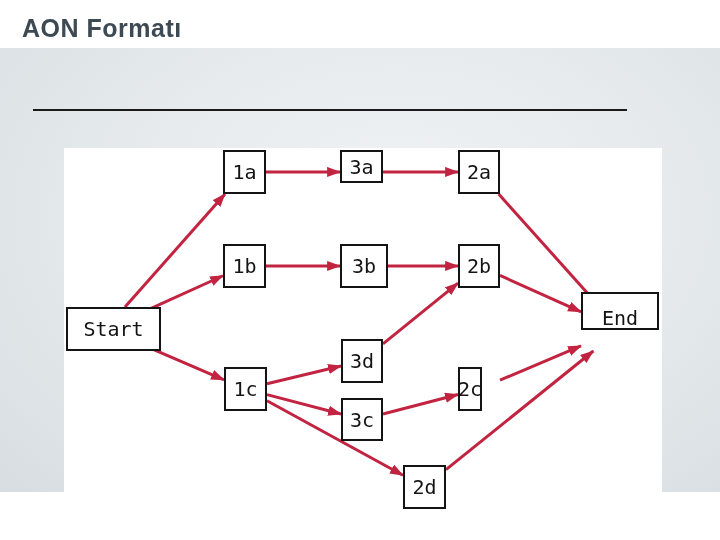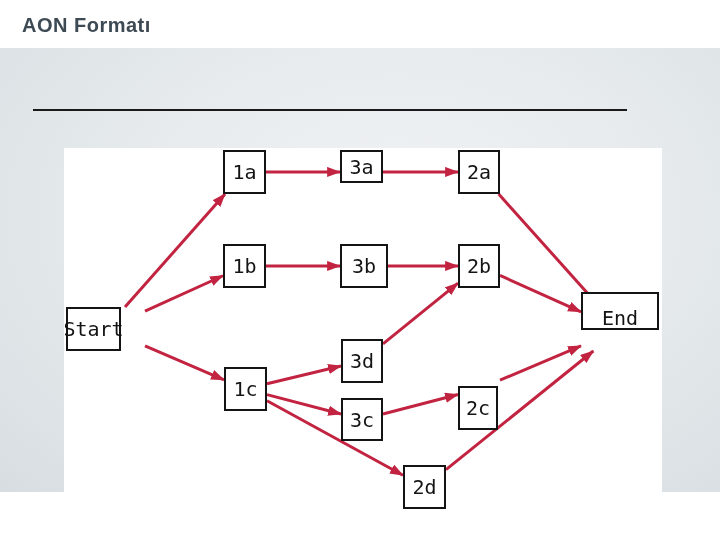--- a/index.html
+++ b/index.html
@@ -9,21 +9,21 @@
     background:#ffffff;
     overflow:hidden;
     font-family:"Liberation Sans", sans-serif;
   }
   .header{
     position:absolute;left:0;top:0;width:720px;height:48px;
     background:#ffffff;
   }
   .page-title{
     position:absolute;left:22px;top:14px;
-    font-size:20px;font-weight:bold;
+    font-size:25px;font-weight:bold;
     color:#3d4a53;
     letter-spacing:0.5px;
   }
   .body-bg{
     position:absolute;left:0;top:48px;width:720px;height:444px;
     background:radial-gradient(ellipse at 55% 38%, #f1f3f4 0%, #e7ebed 45%, #dde3e6 80%, #d7dde0 100%);
   }
   .title-rule{
     position:absolute;left:33px;top:109px;width:594px;height:2px;
     background:#1a1a1a;
@@ -76,21 +76,21 @@
         <line x1="267" y1="400.7709497206704" x2="403" y2="475.2290502793296" stroke="#c22340" stroke-width="3" marker-end="url(#arrowhead)"></line>
         <line x1="383" y1="343.94871794871796" x2="458" y2="283.05128205128204" stroke="#c22340" stroke-width="3" marker-end="url(#arrowhead)"></line>
         <line x1="383" y1="414.02564102564105" x2="458" y2="394.47435897435895" stroke="#c22340" stroke-width="3" marker-end="url(#arrowhead)"></line>
         <line x1="498.6952380952381" y1="194" x2="600.7523809523809" y2="308" stroke="#c22340" stroke-width="3" marker-end="url(#arrowhead)"></line>
         <line x1="500" y1="275.4574468085106" x2="581" y2="311.93617021276594" stroke="#c22340" stroke-width="3" marker-end="url(#arrowhead)"></line>
         <line x1="500" y1="380.13829787234044" x2="581" y2="345.95744680851067" stroke="#c22340" stroke-width="3" marker-end="url(#arrowhead)"></line>
         <line x1="446" y1="469.6790281329923" x2="593.3126984126984" y2="351" stroke="#c22340" stroke-width="3" marker-end="url(#arrowhead)"></line>
       </g>
   </svg>
   <div id="node-layer">
-      <div class="node" style="left: 66px; top: 307px; width: 55px; height: 44px; border-color: rgb(20, 20, 20);">
+      <div class="node" style="left: 66px; top: 307px; width: 95px; height: 44px; border-color: rgb(20, 20, 20);">
         <span>Start</span>
       </div>
       <div class="node" style="left: 223px; top: 150px; width: 43px; height: 44px; border-color: rgb(20, 20, 20);">
         <span>1a</span>
       </div>
       <div class="node" style="left: 340px; top: 150px; width: 43px; height: 33px; border-color: rgb(20, 20, 20);">
         <span>3a</span>
       </div>
       <div class="node" style="left: 458px; top: 150px; width: 42px; height: 44px; border-color: rgb(20, 20, 20);">
         <span>2a</span>
@@ -106,21 +106,21 @@
       </div>
       <div class="node" style="left: 224px; top: 367px; width: 43px; height: 44px; border-color: rgb(20, 20, 20);">
         <span>1c</span>
       </div>
       <div class="node" style="left: 341px; top: 339px; width: 42px; height: 44px; border-color: rgb(20, 20, 20);">
         <span>3d</span>
       </div>
       <div class="node" style="left: 341px; top: 398px; width: 42px; height: 43px; border-color: rgb(20, 20, 20);">
         <span>3c</span>
       </div>
-      <div class="node" style="left: 458px; top: 386px; width: 40px; height: 44px; border-color: rgb(20, 20, 20);">
+      <div class="node" style="left: 458px; top: 367px; width: 24px; height: 44px; border-color: rgb(20, 20, 20);">
         <span>2c</span>
       </div>
       <div class="node" style="left: 403px; top: 465px; width: 43px; height: 44px; border-color: rgb(20, 20, 20);">
         <span>2d</span>
       </div>
       <div class="node" style="left: 581px; top: 292px; width: 78px; height: 38px; border-color: rgb(20, 20, 20); align-items: flex-end;">
         <span>End</span>
       </div>
     </div>
 </div>

